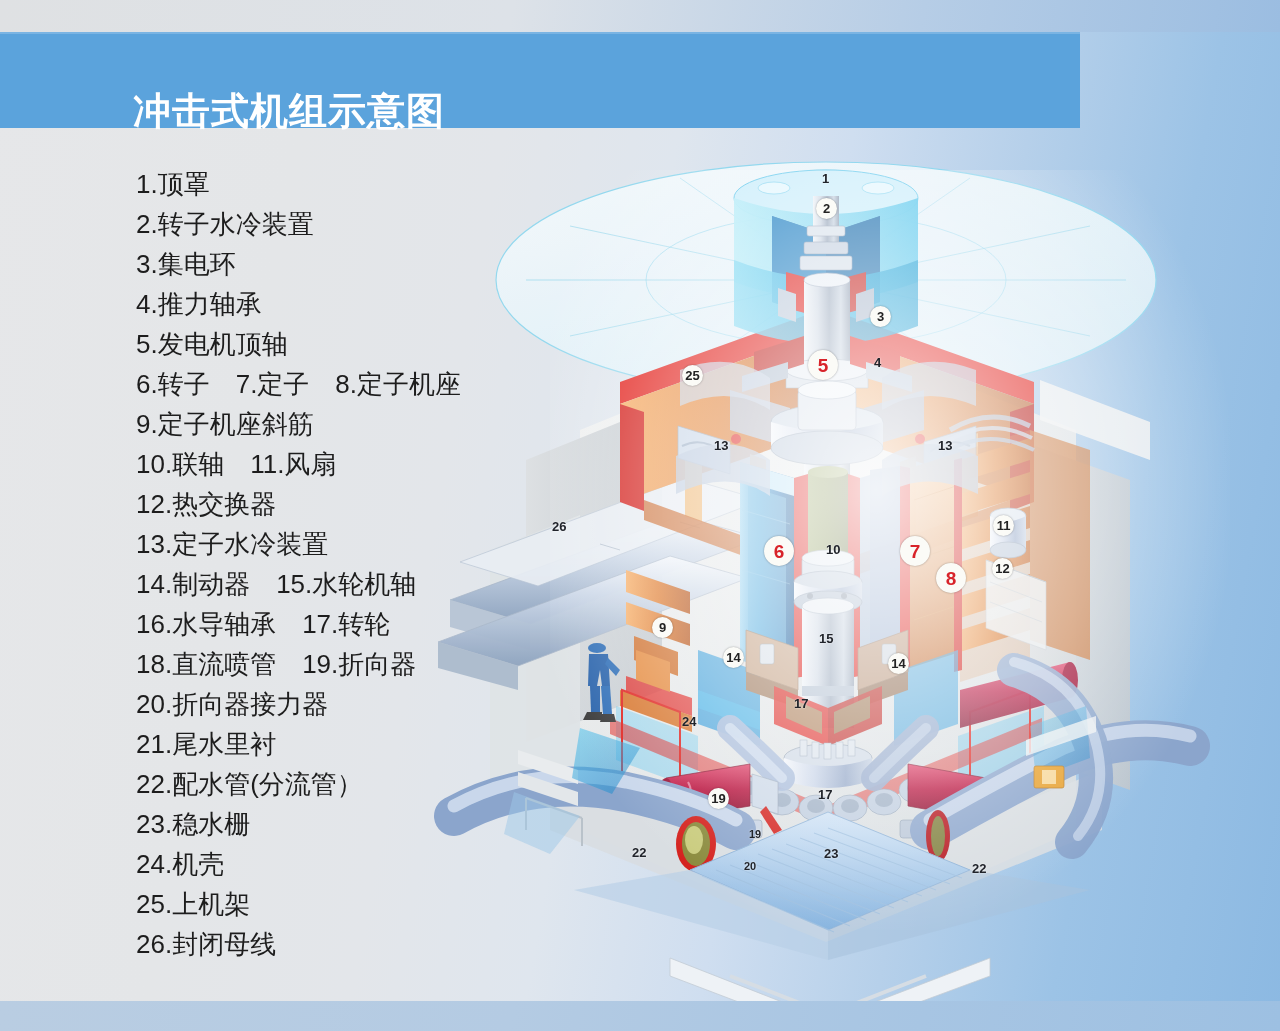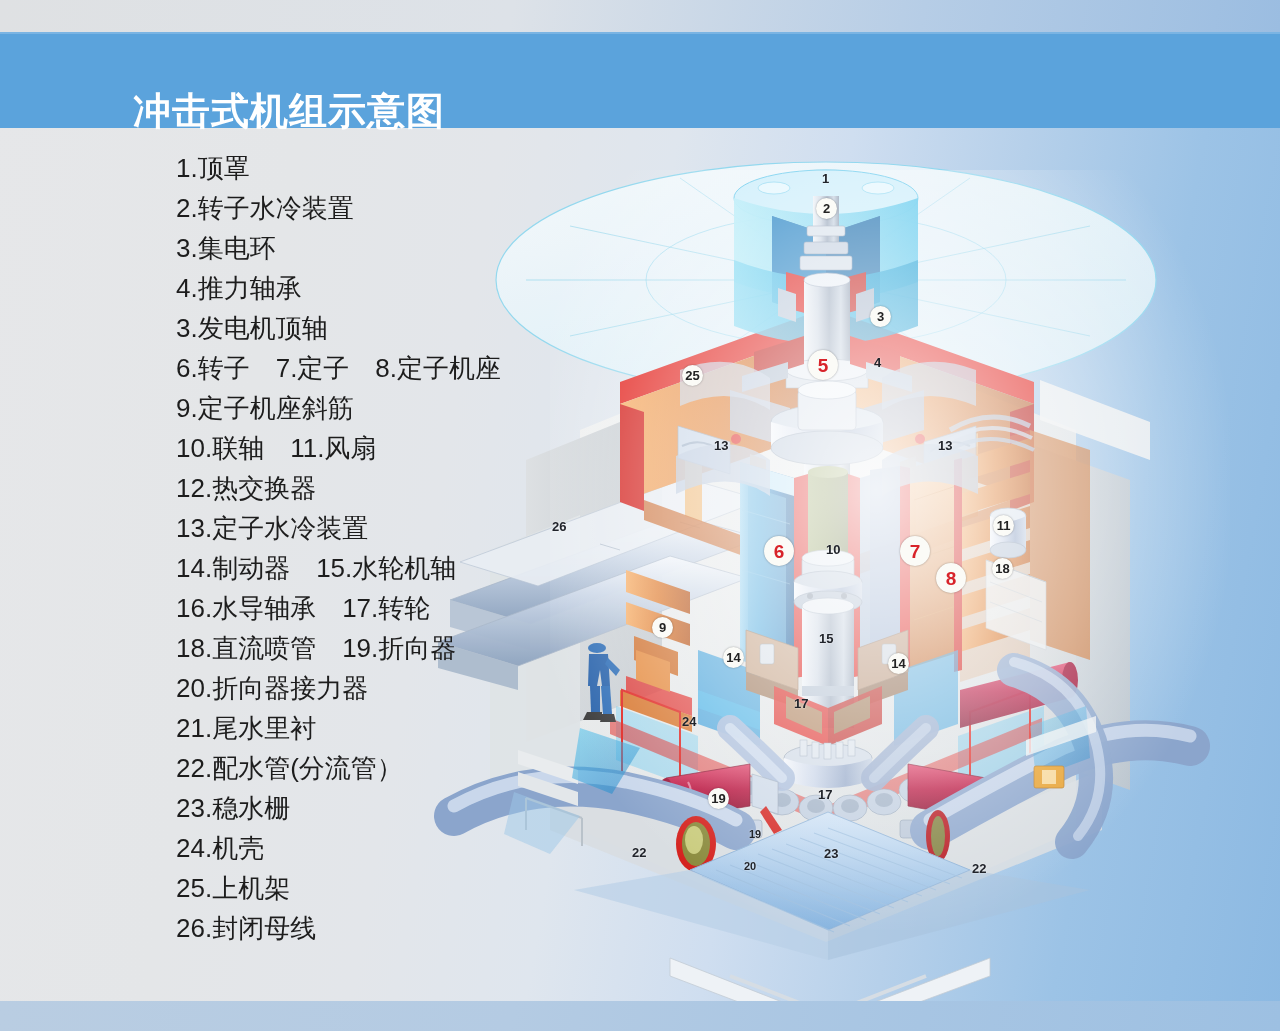--- a/index.html
+++ b/index.html
@@ -24,40 +24,39 @@
     position: absolute; left: 0; top: 0; width: 1280px; height: 32px;
     background: linear-gradient(100deg, #dfe1e3 0%, #dde2e8 40%, #b6cde6 72%, #9bbde1 100%);
   }
   .strip-bottom {
     position: absolute; left: 0; bottom: 0; width: 1280px; height: 30px;
     background: linear-gradient(100deg, #b9cde2 0%, #b4cbe3 40%, #a7c5e3 72%, #9dc0e2 100%);
   }
 
   
   .banner {
-    position: absolute; left: 0; top: 32px; width: 1280px; height: 96px;
+    position: absolute; left: 0; top: 32px; width: 1080px; height: 96px;
     background: #5ba3dc;
   }
   .banner .hl {
     position: absolute; left: 0; top: 0; width: 100%; height: 2px;
     background: #7ab4e3;
   }
   .banner-title {
     position: absolute; left: 133px; top: 60px;
     font-size: 38px; font-weight: bold; color: #ffffff;
     letter-spacing: 1px; line-height: 1;
     white-space: nowrap;
   }
 
   
   .legend {
-    position: absolute; left: 136px; top: 148px;
+    position: absolute; left: 136px; top: 164px;
     width: 420px;
     z-index: 5;
-    margin-left: 40px;
   }
   .legend-item {
     font-size: 26px;
     line-height: 40px;
     color: #1d1d1d;
     white-space: nowrap;
     font-family: "Liberation Sans", "DejaVu Sans", sans-serif;
   }
 
   
@@ -579,21 +578,21 @@
     <div class="cal mid dark" style="left:440px; top:176px;">3</div>
     <div class="lbl" style="left:444px; top:226px;">4</div>
     <div class="cal big red" style="left:378px; top:220px;">5</div>
     <div class="cal mid dark" style="left:252px; top:235px;">25</div>
     <div class="cal big red" style="left:334px; top:406px;">6</div>
     <div class="cal big red" style="left:470px; top:406px;">7</div>
     <div class="cal big red" style="left:506px; top:433px;">8</div>
     <div class="cal mid dark" style="left:222px; top:487px;">9</div>
     <div class="lbl" style="left:396px; top:413px;">10</div>
     <div class="cal mid dark" style="left:563px; top:385px;">11</div>
-    <div class="cal mid dark" style="left:562px; top:428px;">18</div>
+    <div class="cal mid dark" style="left:562px; top:428px;">12</div>
     <div class="lbl" style="left:284px; top:309px;">13</div>
     <div class="lbl" style="left:508px; top:309px;">13</div>
     <div class="cal mid dark" style="left:293px; top:517px;">14</div>
     <div class="cal mid dark" style="left:458px; top:523px;">14</div>
     <div class="lbl" style="left:389px; top:502px;">15</div>
     <div class="lbl" style="left:364px; top:567px;">17</div>
     <div class="lbl" style="left:388px; top:658px;">17</div>
     <div class="cal mid dark" style="left:278px; top:658px;">19</div>
     <div class="lbl sm" style="left:319px; top:663px;">19</div>
     <div class="lbl sm" style="left:314px; top:695px;">20</div>
@@ -603,21 +602,21 @@
     <div class="lbl" style="left:394px; top:717px;text-align:right;">23</div>
     <div class="lbl" style="left:252px; top:585px;">24</div>
     <div class="lbl" style="left:122px; top:390px;">26</div>
   </div>
 
   <div class="legend">
     <div class="legend-item">1.顶罩</div>
     <div class="legend-item">2.转子水冷装置</div>
     <div class="legend-item">3.集电环</div>
     <div class="legend-item">4.推力轴承</div>
-    <div class="legend-item">3.发电机顶轴</div>
+    <div class="legend-item">5.发电机顶轴</div>
     <div class="legend-item">6.转子　7.定子　8.定子机座</div>
     <div class="legend-item">9.定子机座斜筋</div>
     <div class="legend-item">10.联轴　11.风扇</div>
     <div class="legend-item">12.热交换器</div>
     <div class="legend-item">13.定子水冷装置</div>
     <div class="legend-item">14.制动器　15.水轮机轴</div>
     <div class="legend-item">16.水导轴承　17.转轮</div>
     <div class="legend-item">18.直流喷管　19.折向器</div>
     <div class="legend-item">20.折向器接力器</div>
     <div class="legend-item">21.尾水里衬</div>

